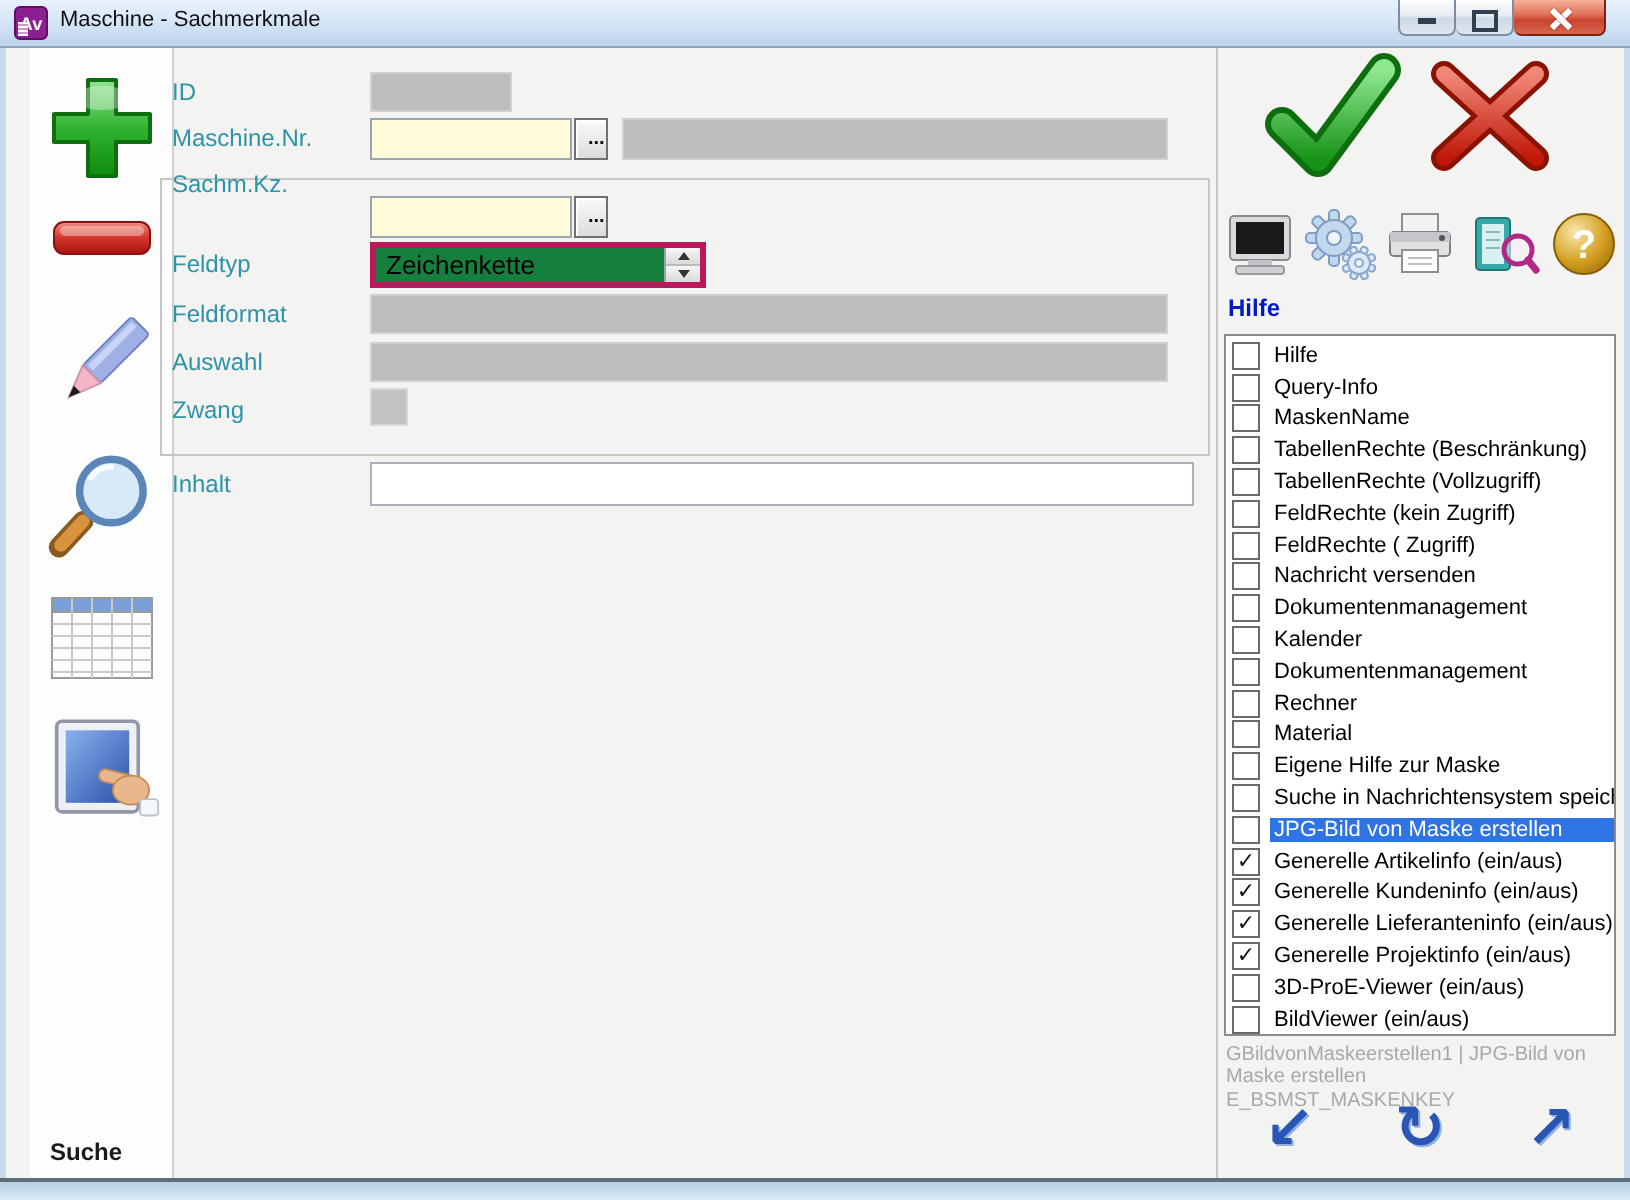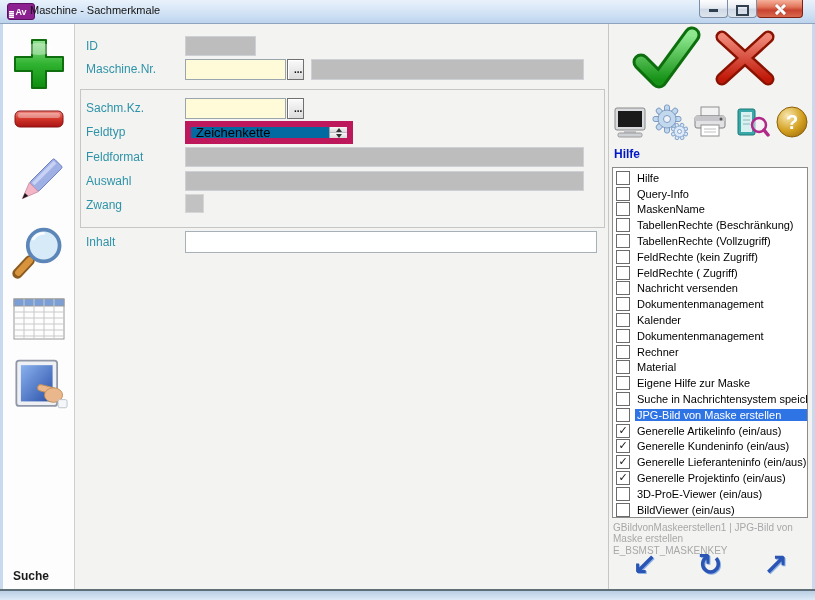--- a/index.html
+++ b/index.html
@@ -1,53 +1,53 @@
 <!DOCTYPE html>
 <html style="--label-color: #2e93a8; --hilfe-color: #0018c8; --selection-color: #2e74e4; --field-yellow: #fffbd9; --field-disabled: #bdbdbd; --titlebar-top: #e9f2fc; --titlebar-bottom: #bdd4ee;"><head>
 <meta charset="utf-8">
 <style>
   html,body{margin:0;padding:0;background:#e8e8e8;font-family:"Liberation Sans",sans-serif;}
   #window{position:relative;width:815px;height:600px;background:#c9daee;overflow:hidden;box-shadow:0 0 4px rgba(0,0,0,.4);}
   
   #titlebar{position:absolute;left:0;top:0;right:0;height:23px;
     background:linear-gradient(180deg,var(--titlebar-top,#e9f2fc) 0%,#d7e6f6 45%,var(--titlebar-bottom,#bdd4ee) 100%);
     border-bottom:1px solid #8fa4bc;}
-  .appicon{position:absolute;left:7px;top:3px;width:28px;height:17px;background:#8c2090;border:1px solid #5f0f63;border-radius:3px;
+  .appicon{position:absolute;left:7px;top:3px;width:17px;height:17px;background:#8c2090;border:1px solid #5f0f63;border-radius:3px;
     color:#fff;font:bold 9px/16px "Liberation Sans",sans-serif;text-align:center;box-sizing:border-box;}
   .appicon:after{content:"";position:absolute;left:1px;bottom:1px;width:5px;height:7px;background:repeating-linear-gradient(180deg,#fff 0 1px,#c9c 1px 2px);}
   .title{position:absolute;left:30px;top:4px;font-size:11px;color:#111;}
   .winbtns{position:absolute;top:0;right:12px;display:flex;}
   .winbtn{height:18px;border:1px solid #7c8ea6;border-top:none;border-radius:0 0 4px 4px;display:flex;align-items:flex-start;justify-content:center;
     background:linear-gradient(180deg,#fdfdfd 0%,#e7ecf2 45%,#cfd9e5 55%,#dde5ee 100%);box-sizing:border-box;cursor:pointer;margin-left:0;}
   .winbtn+.winbtn{border-left:none;}
   .btn-min,.btn-max{width:29px;}
   .btn-close{width:46px;background:linear-gradient(180deg,#f6b09b 0%,#e2775c 40%,#c94430 60%,#d8694f 100%);border-color:#7e2113;border-radius:0 0 4px 4px;}
   .gl-min{width:9px;height:3px;background:#31404f;margin-top:9px;}
   .gl-max{width:9px;height:7px;border:2px solid #31404f;margin-top:5px;background:transparent;}
   .gl-close{position:relative;width:12px;height:12px;margin-top:3px;}
   .gl-close:before,.gl-close:after{content:"";position:absolute;left:5px;top:0;width:3px;height:13px;background:#fff;box-shadow:0 0 1px #7e2113;}
   .gl-close:before{transform:rotate(45deg);} .gl-close:after{transform:rotate(-45deg);}
   
   #content{position:absolute;left:3px;right:3px;top:24px;bottom:9px;background:#f3f3f2;}
   #bottomstrip{position:absolute;left:0;right:0;bottom:0;height:9px;background:linear-gradient(180deg,#b9cfe4,#ddeaf7);border-top:2px solid #5e6f78;}
   
-  #sidebar{position:absolute;left:0;top:0;bottom:0;width:71px;background:#fdfdfd;border-right:1px solid #cfcfcf;}
+  #sidebar{position:absolute;left:12px;top:0;bottom:0;width:71px;background:#fdfdfd;border-right:1px solid #cfcfcf;}
   .sbtn{position:absolute;left:7px;width:58px;display:flex;justify-content:center;cursor:pointer;background:transparent;border:none;padding:0;}
   .sbtn svg{display:block;}
   .suche{position:absolute;left:10px;top:545px;font:bold 12px "Liberation Sans",sans-serif;color:#1a1a1a;}
   
   #main{position:absolute;left:72px;top:0;bottom:0;width:533px;border-right:1px solid #c6c6c6;}
   .flabel{position:absolute;font-size:12px;color:var(--label-color,#2e93a8);}
   .inp{position:absolute;border:1px solid #a8b0b8;background:#fff;font:12px "Liberation Sans",sans-serif;padding:0 4px;box-sizing:border-box;outline:none;}
   .inp.yellow{background:var(--field-yellow,#fffbd9);border:1px solid #9aa5ad;}
   .inp.disabled{background:var(--field-disabled,#bdbdbd);border:1px solid #cdd1d5;}
   .groupbox{position:absolute;border:1px solid #c6c6c6;background:transparent;}
   .btn-ellipsis{position:absolute;width:17px;font:bold 10px/18px "Liberation Sans",sans-serif;text-align:center;color:#111;cursor:pointer;
     background:linear-gradient(180deg,#fafafa,#dcdcdc);border:1px solid #707070;box-shadow:inset 1px 1px 0 #fff;box-sizing:border-box;}
-  .spin{position:absolute;display:flex;border:6px solid #be185d;background:#0369a1;box-sizing:border-box;}
+  .spin{position:absolute;display:flex;border:3px solid #be185d;background:#15803d;box-sizing:border-box;}
   .spin input{flex:1;border:none;outline:none;font:13px "Liberation Sans",sans-serif;padding:0 5px;background:transparent;min-width:0;}
   .spinbtns{width:17px;display:flex;flex-direction:column;border-left:1px solid #9aa2aa;}
   .spinbtn{flex:1;background:linear-gradient(180deg,#f7f7f7,#d9d9d9);border:none;padding:0;cursor:pointer;position:relative;}
   .spinbtn+.spinbtn{border-top:1px solid #b8bcc0;}
   .spinbtn:before{content:"";position:absolute;left:50%;top:50%;transform:translate(-50%,-50%);border-left:3px solid transparent;border-right:3px solid transparent;}
   .spin-up:before{border-bottom:4px solid #333;}
   .spin-down:before{border-top:4px solid #333;}
   .graybox{position:absolute;width:19px;height:19px;background:#c2c2c2;border:1px solid #d6d6d6;box-sizing:border-box;}
   
   #right{position:absolute;left:606px;right:0;top:0;bottom:0;}
@@ -164,21 +164,21 @@
       <span class="flabel" style="left:11px;top:15px;">ID</span>
       <input class="inp disabled" style="left: 110px; top: 12px; width: 71px; height: 20px;" readonly="" value="">
 
       <span class="flabel" style="left:11px;top:38px;">Maschine.Nr.</span>
       <input class="inp yellow" style="left: 110px; top: 35px; width: 101px; height: 21px;" value="">
       <button class="btn-ellipsis" style="left:212px;top:35px;height:21px;">...</button>
       <input class="inp disabled" style="left: 236px; top: 35px; width: 273px; height: 21px;" readonly="" value="">
 
       <div class="groupbox" style="left:5px;top:65px;width:523px;height:137px;"></div>
 
-      <span class="flabel" style="left:11px;top:77px;text-align:center;">Sachm.Kz.</span>
+      <span class="flabel" style="left:11px;top:61px;text-align:center;">Sachm.Kz.</span>
       <input class="inp yellow" style="left: 110px; top: 74px; width: 101px; height: 21px;" value="">
       <button class="btn-ellipsis" style="left:212px;top:74px;height:21px;">...</button>
 
       <span class="flabel" style="left:11px;top:101px;">Feldtyp</span>
       <div class="spin" style="left:110px;top:97px;width:168px;height:23px;">
         <input value="Zeichenkette" style="">
         <div class="spinbtns">
           <button class="spinbtn spin-up"></button>
           <button class="spinbtn spin-down"></button>
         </div>

